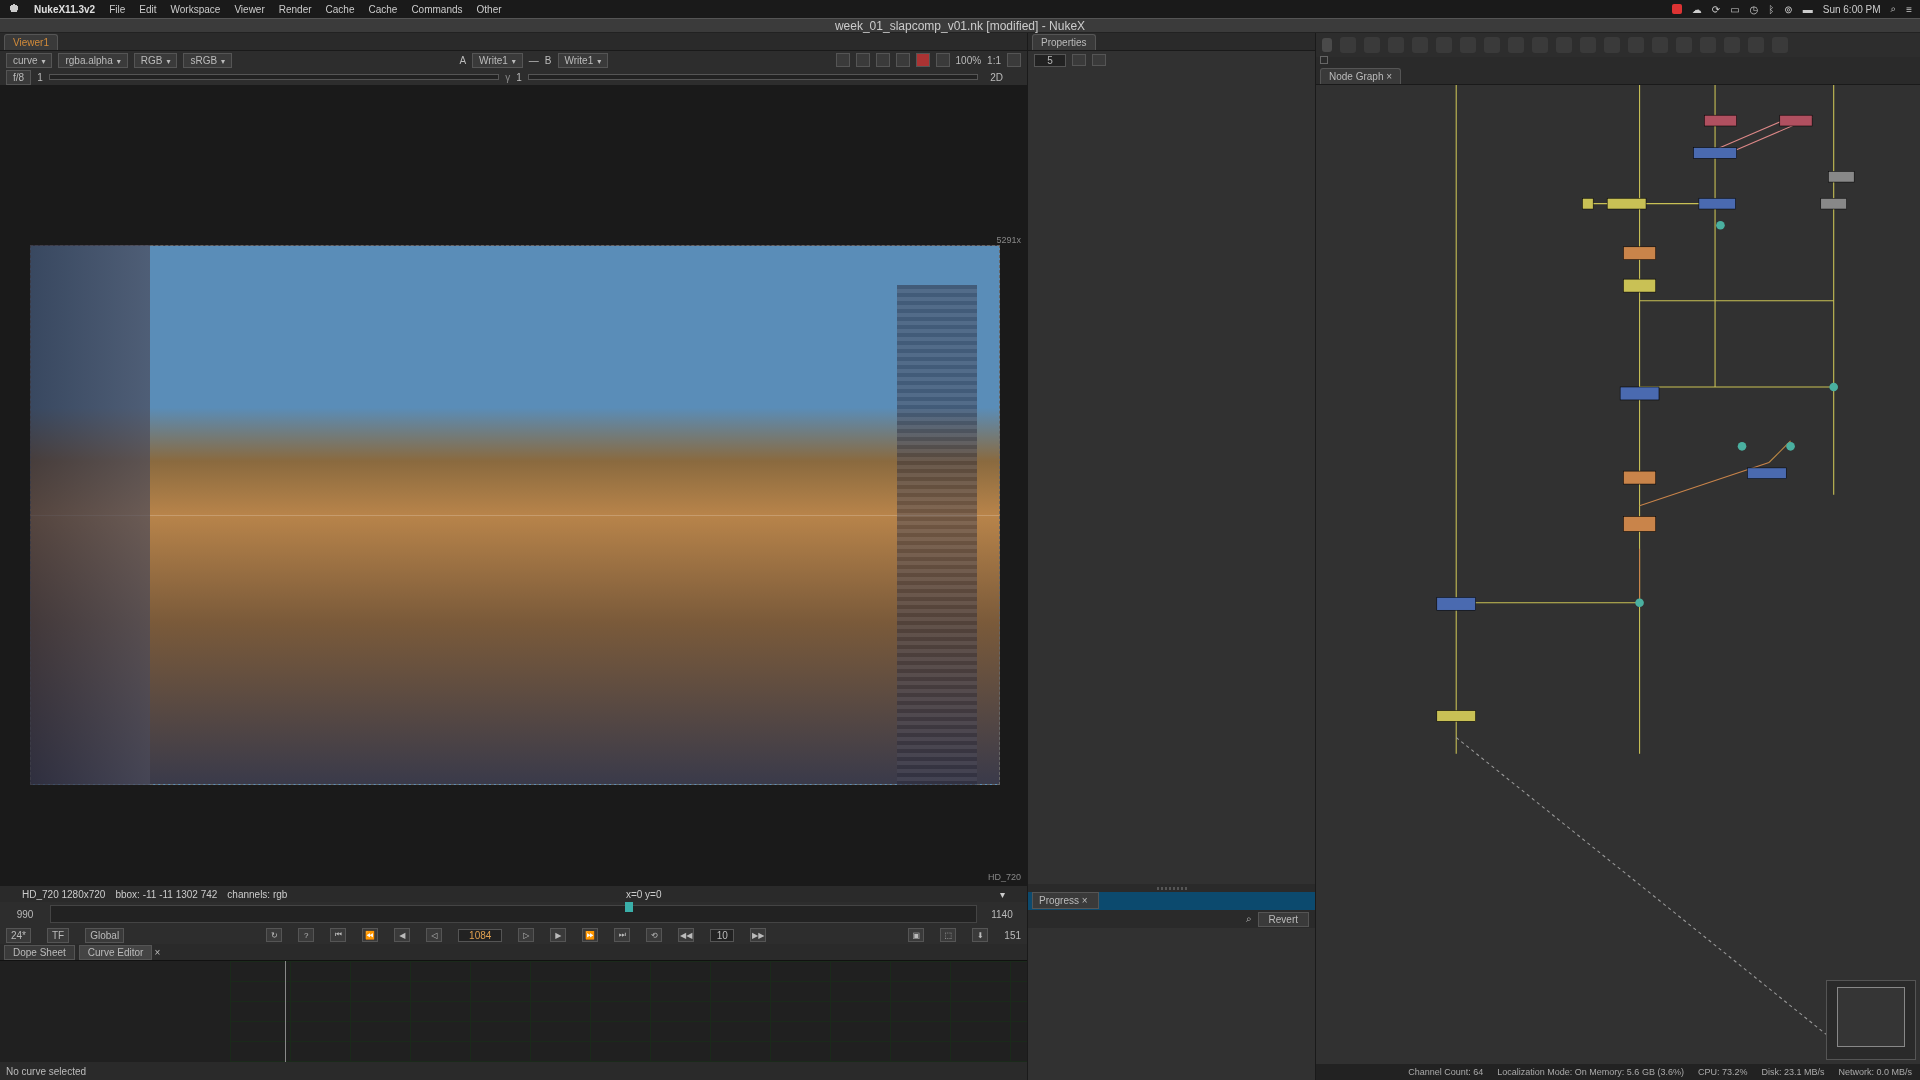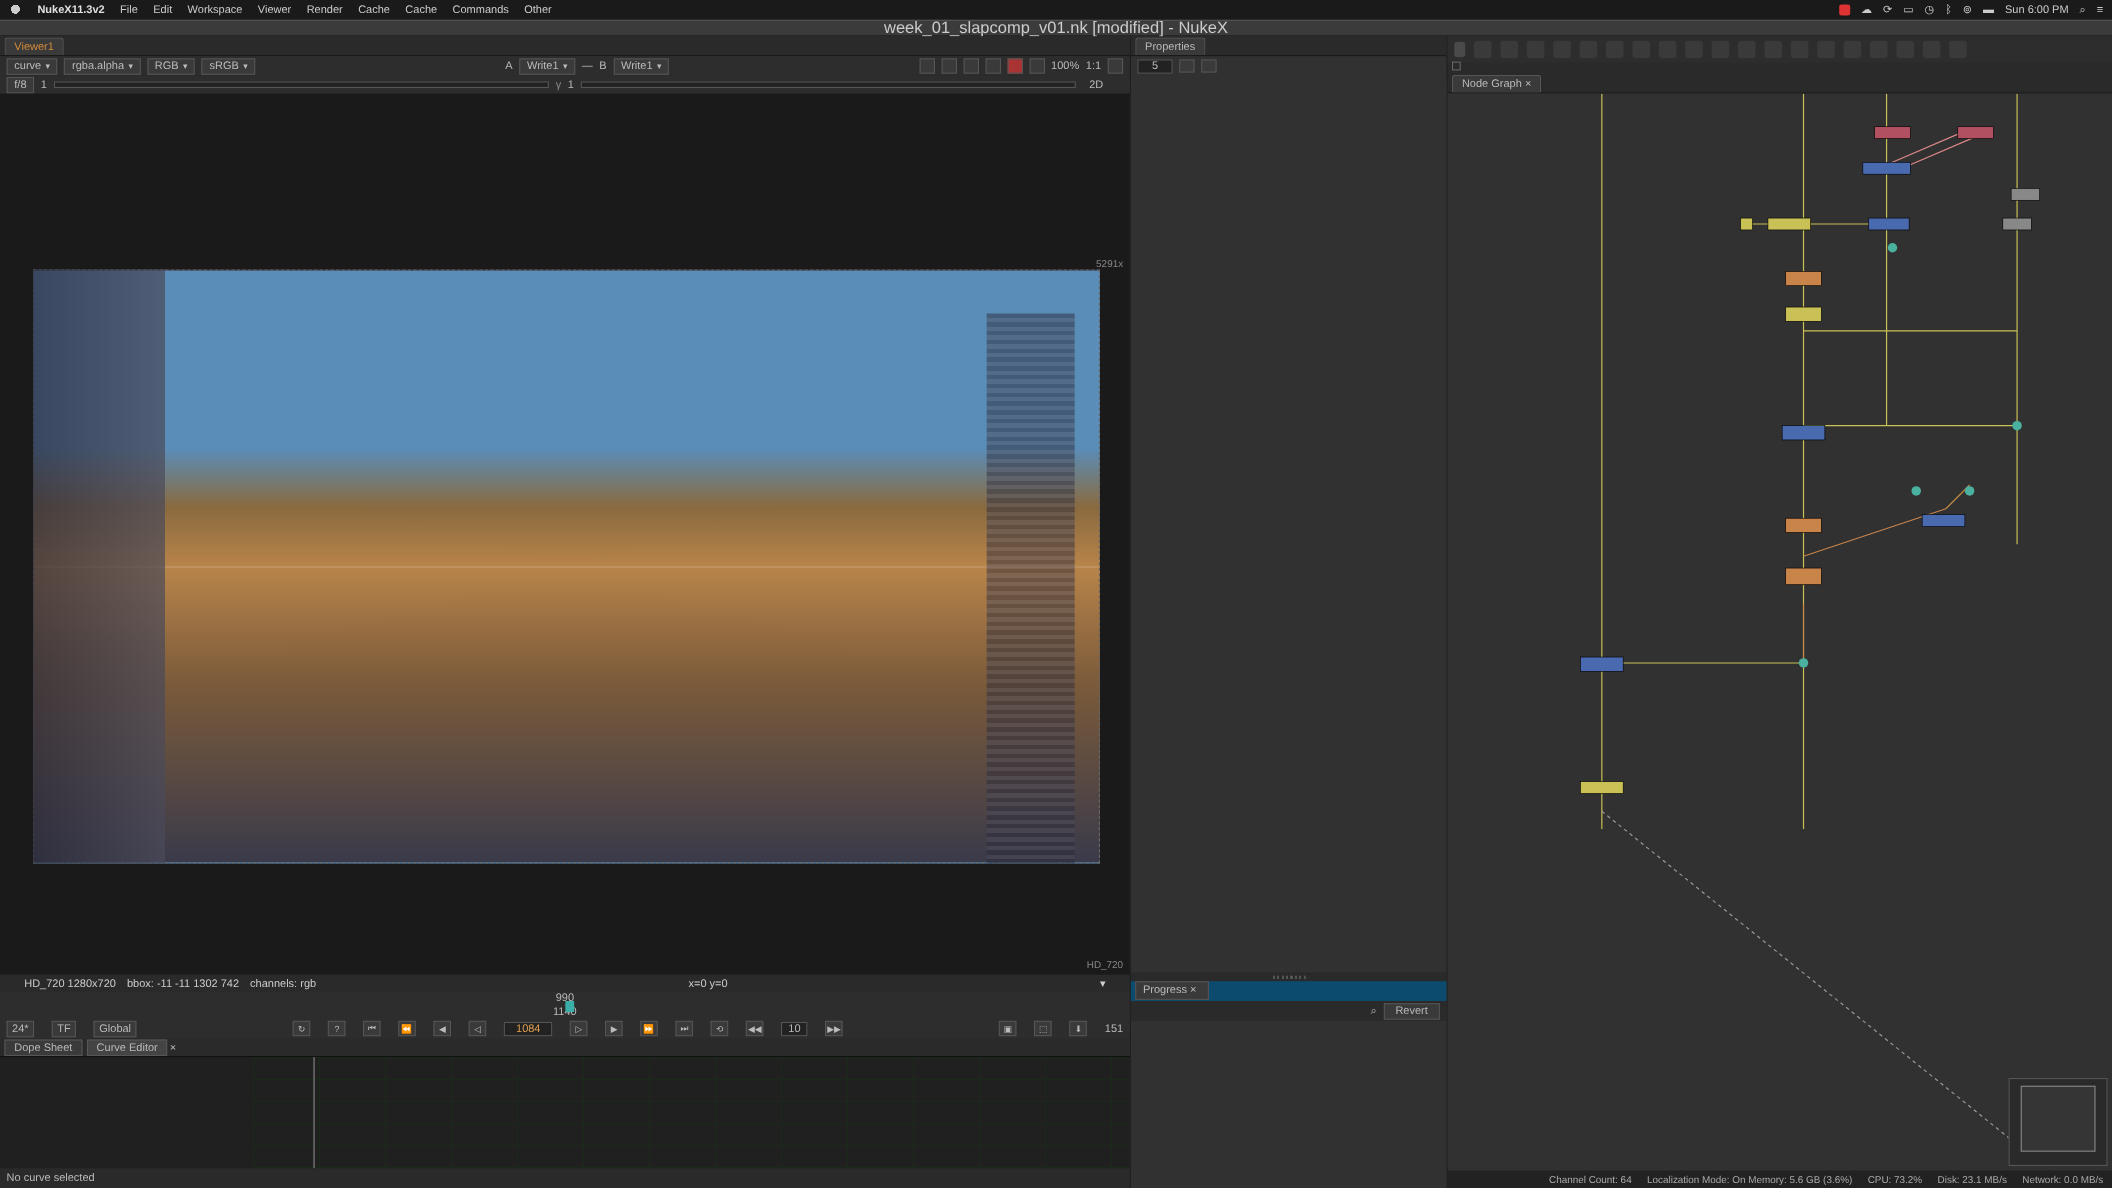--- a/index.html
+++ b/index.html
@@ -7,21 +7,21 @@
 
 .menubar { height: 18px; background: #1a1a1a; display: flex; align-items: center; padding: 0 8px; gap: 14px; }
 .menubar .apple { width: 12px; height: 12px; background: #ccc; -webkit-mask: radial-gradient(circle at 50% 45%, #000 45%, transparent 46%); border-radius: 50%; }
 .menubar .app-name { font-weight: bold; color: #e0e0e0; }
 .menubar .menu-item { color: #ccc; cursor: default; }
 .menubar .right { margin-left: auto; display: flex; gap: 10px; align-items: center; }
 .menubar .right span { font-size: 10px; color: #ccc; }
 .mic { width: 10px; height: 10px; border-radius: 2px; }
 
 .titlebar { height: 15px; background: #3b3b3b; display: flex; align-items: center; justify-content: center; border-top: 1px solid #555; border-bottom: 1px solid #222; }
-.titlebar span { font-size: 15px; color: #ccc; }
+.titlebar span { font-size: 12px; color: #ccc; }
 
 .workspace { display: flex; height: calc(100% - 33px); }
 
 .left-col { width: 1028px; display: flex; flex-direction: column; border-right: 1px solid #1a1a1a; }
 .mid-col { width: 288px; display: flex; flex-direction: column; border-right: 1px solid #1a1a1a; }
 .right-col { flex: 1; display: flex; flex-direction: column; }
 
 .panel-tabs { height: 18px; background: #2a2a2a; display: flex; align-items: center; padding: 0 4px; gap: 4px; border-bottom: 1px solid #1a1a1a; }
 .panel-tab { padding: 2px 8px; background: #3a3a3a; border: 1px solid #555; border-bottom: none; font-size: 10px; color: #d28b3a; border-radius: 3px 3px 0 0; }
 .panel-tab.plain { color: #bbb; }
@@ -40,21 +40,21 @@
 .viewer-canvas { flex: 1; background: #1a1a1a; position: relative; overflow: hidden; }
 .viewer-image { position: absolute; left: 30px; top: 160px; width: 970px; height: 540px; background: linear-gradient(180deg, #5a8db8 0%, #5a8db8 30%, #8a6a3f 40%, #b8844a 50%, #7a5a3a 70%, #3a3a4a 100%); border: 1px dashed #666; }
 .viewer-image::before { content: ""; position: absolute; left: 0; right: 0; top: 50%; height: 1px; background: rgba(255,255,255,0.2); }
 .building-l { position: absolute; left: 30px; top: 160px; width: 120px; height: 540px; background: linear-gradient(90deg, #2a2a3a, #4a4a5a); opacity: 0.7; }
 .building-r { position: absolute; right: 50px; top: 200px; width: 80px; height: 500px; background: repeating-linear-gradient(0deg, #2a2a3a 0 4px, #4a4a5a 4px 8px); opacity: 0.5; }
 .res-label { position: absolute; right: 6px; font-size: 9px; color: #888; }
 
 .viewer-statusbar { height: 16px; background: #2a2a2a; display: flex; align-items: center; padding: 0 22px; gap: 10px; }
 .viewer-statusbar span { font-size: 10px; color: #ccc; }
 
-.timeline { height: 24px; background: #2d2d2d; position: relative; display: flex; align-items: center; flex-direction: column; }
+.timeline { height: 24px; background: #2d2d2d; position: relative; display: flex; align-items: center; }
 .timeline .range-l, .timeline .range-r { width: 50px; text-align: center; font-size: 10px; }
 .timeline .track { flex: 1; height: 18px; background: #222; position: relative; border: 1px solid #444; }
 .timeline .track .playhead { position: absolute; top: -4px; left: 62%; width: 8px; height: 10px; background: #3aafa9; }
 
 .playback-bar { height: 18px; background: #2d2d2d; display: flex; align-items: center; padding: 0 6px; gap: 16px; }
 .playback-bar .btn { width: 16px; height: 14px; background: #3a3a3a; border: 1px solid #555; display: flex; align-items: center; justify-content: center; font-size: 8px; }
 .playback-bar .frame-input { width: 44px; background: #222; border: 1px solid #555; color: #e0a050; text-align: center; font-size: 10px; }
 .playback-bar .dropdown { background: #3a3a3a; border: 1px solid #555; padding: 1px 4px; font-size: 10px; }
 
 .dope-tabs { height: 16px; background: #2a2a2a; display: flex; align-items: center; padding: 0 4px; gap: 4px; }

